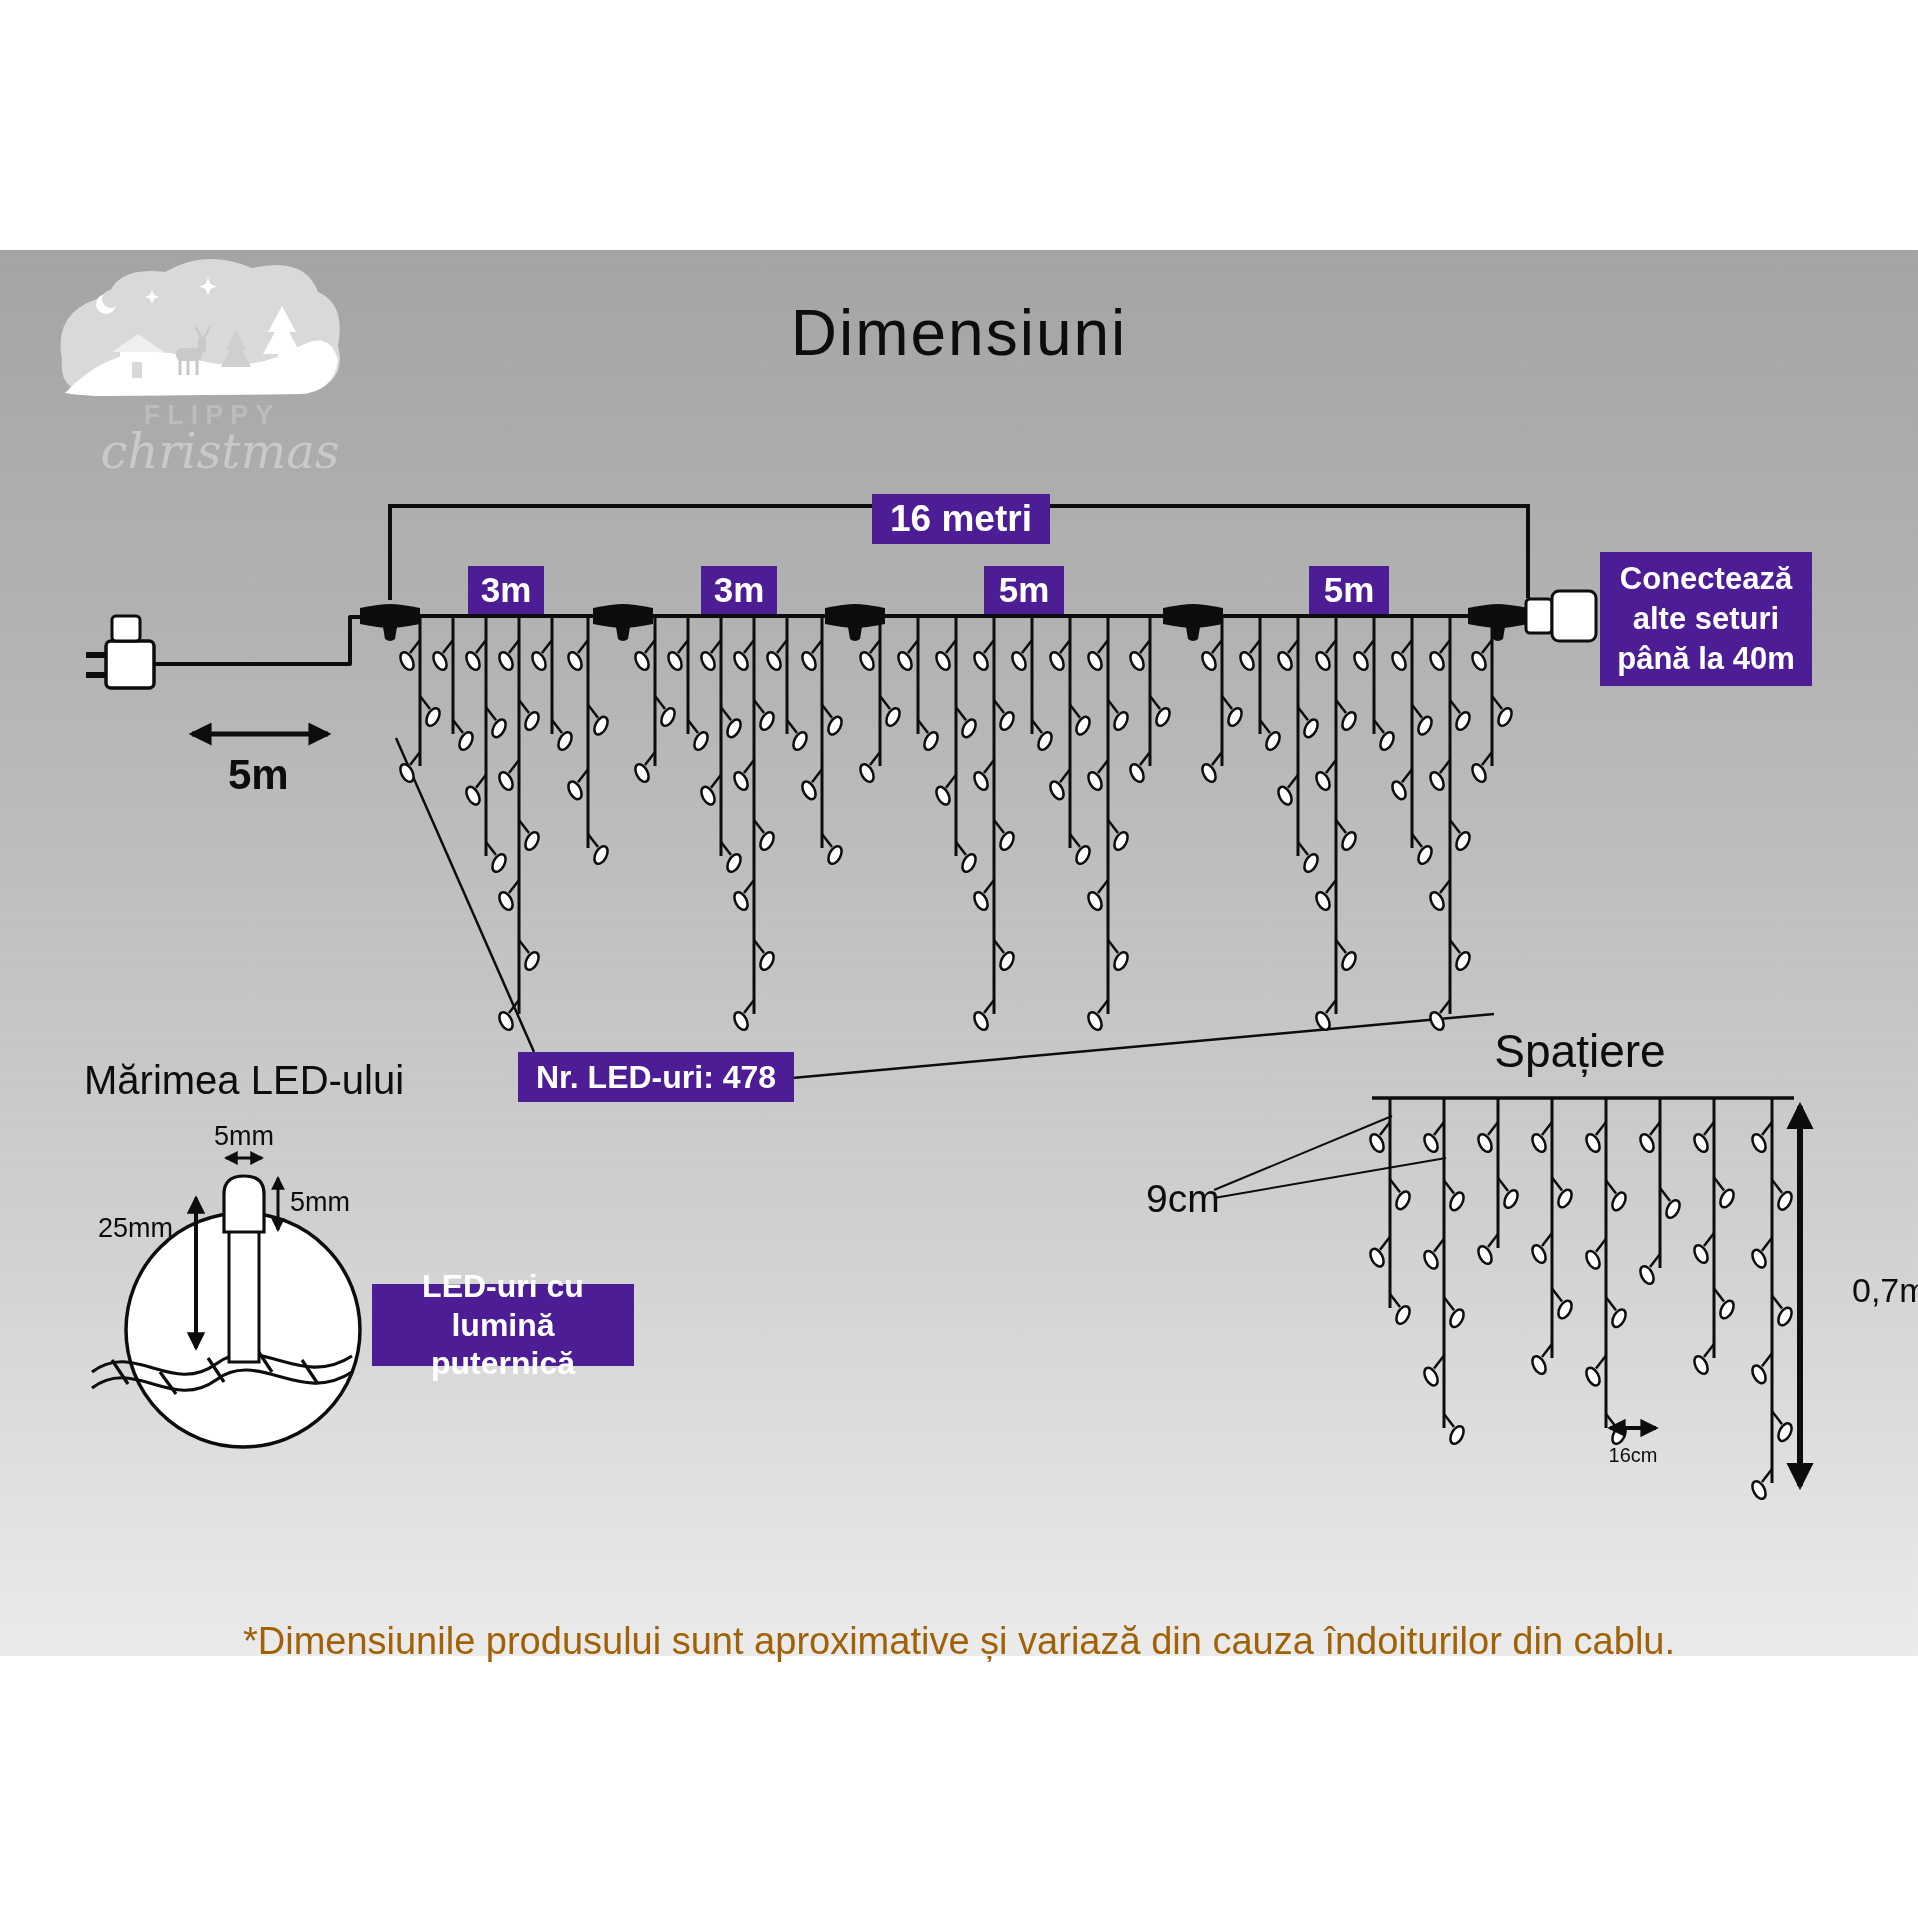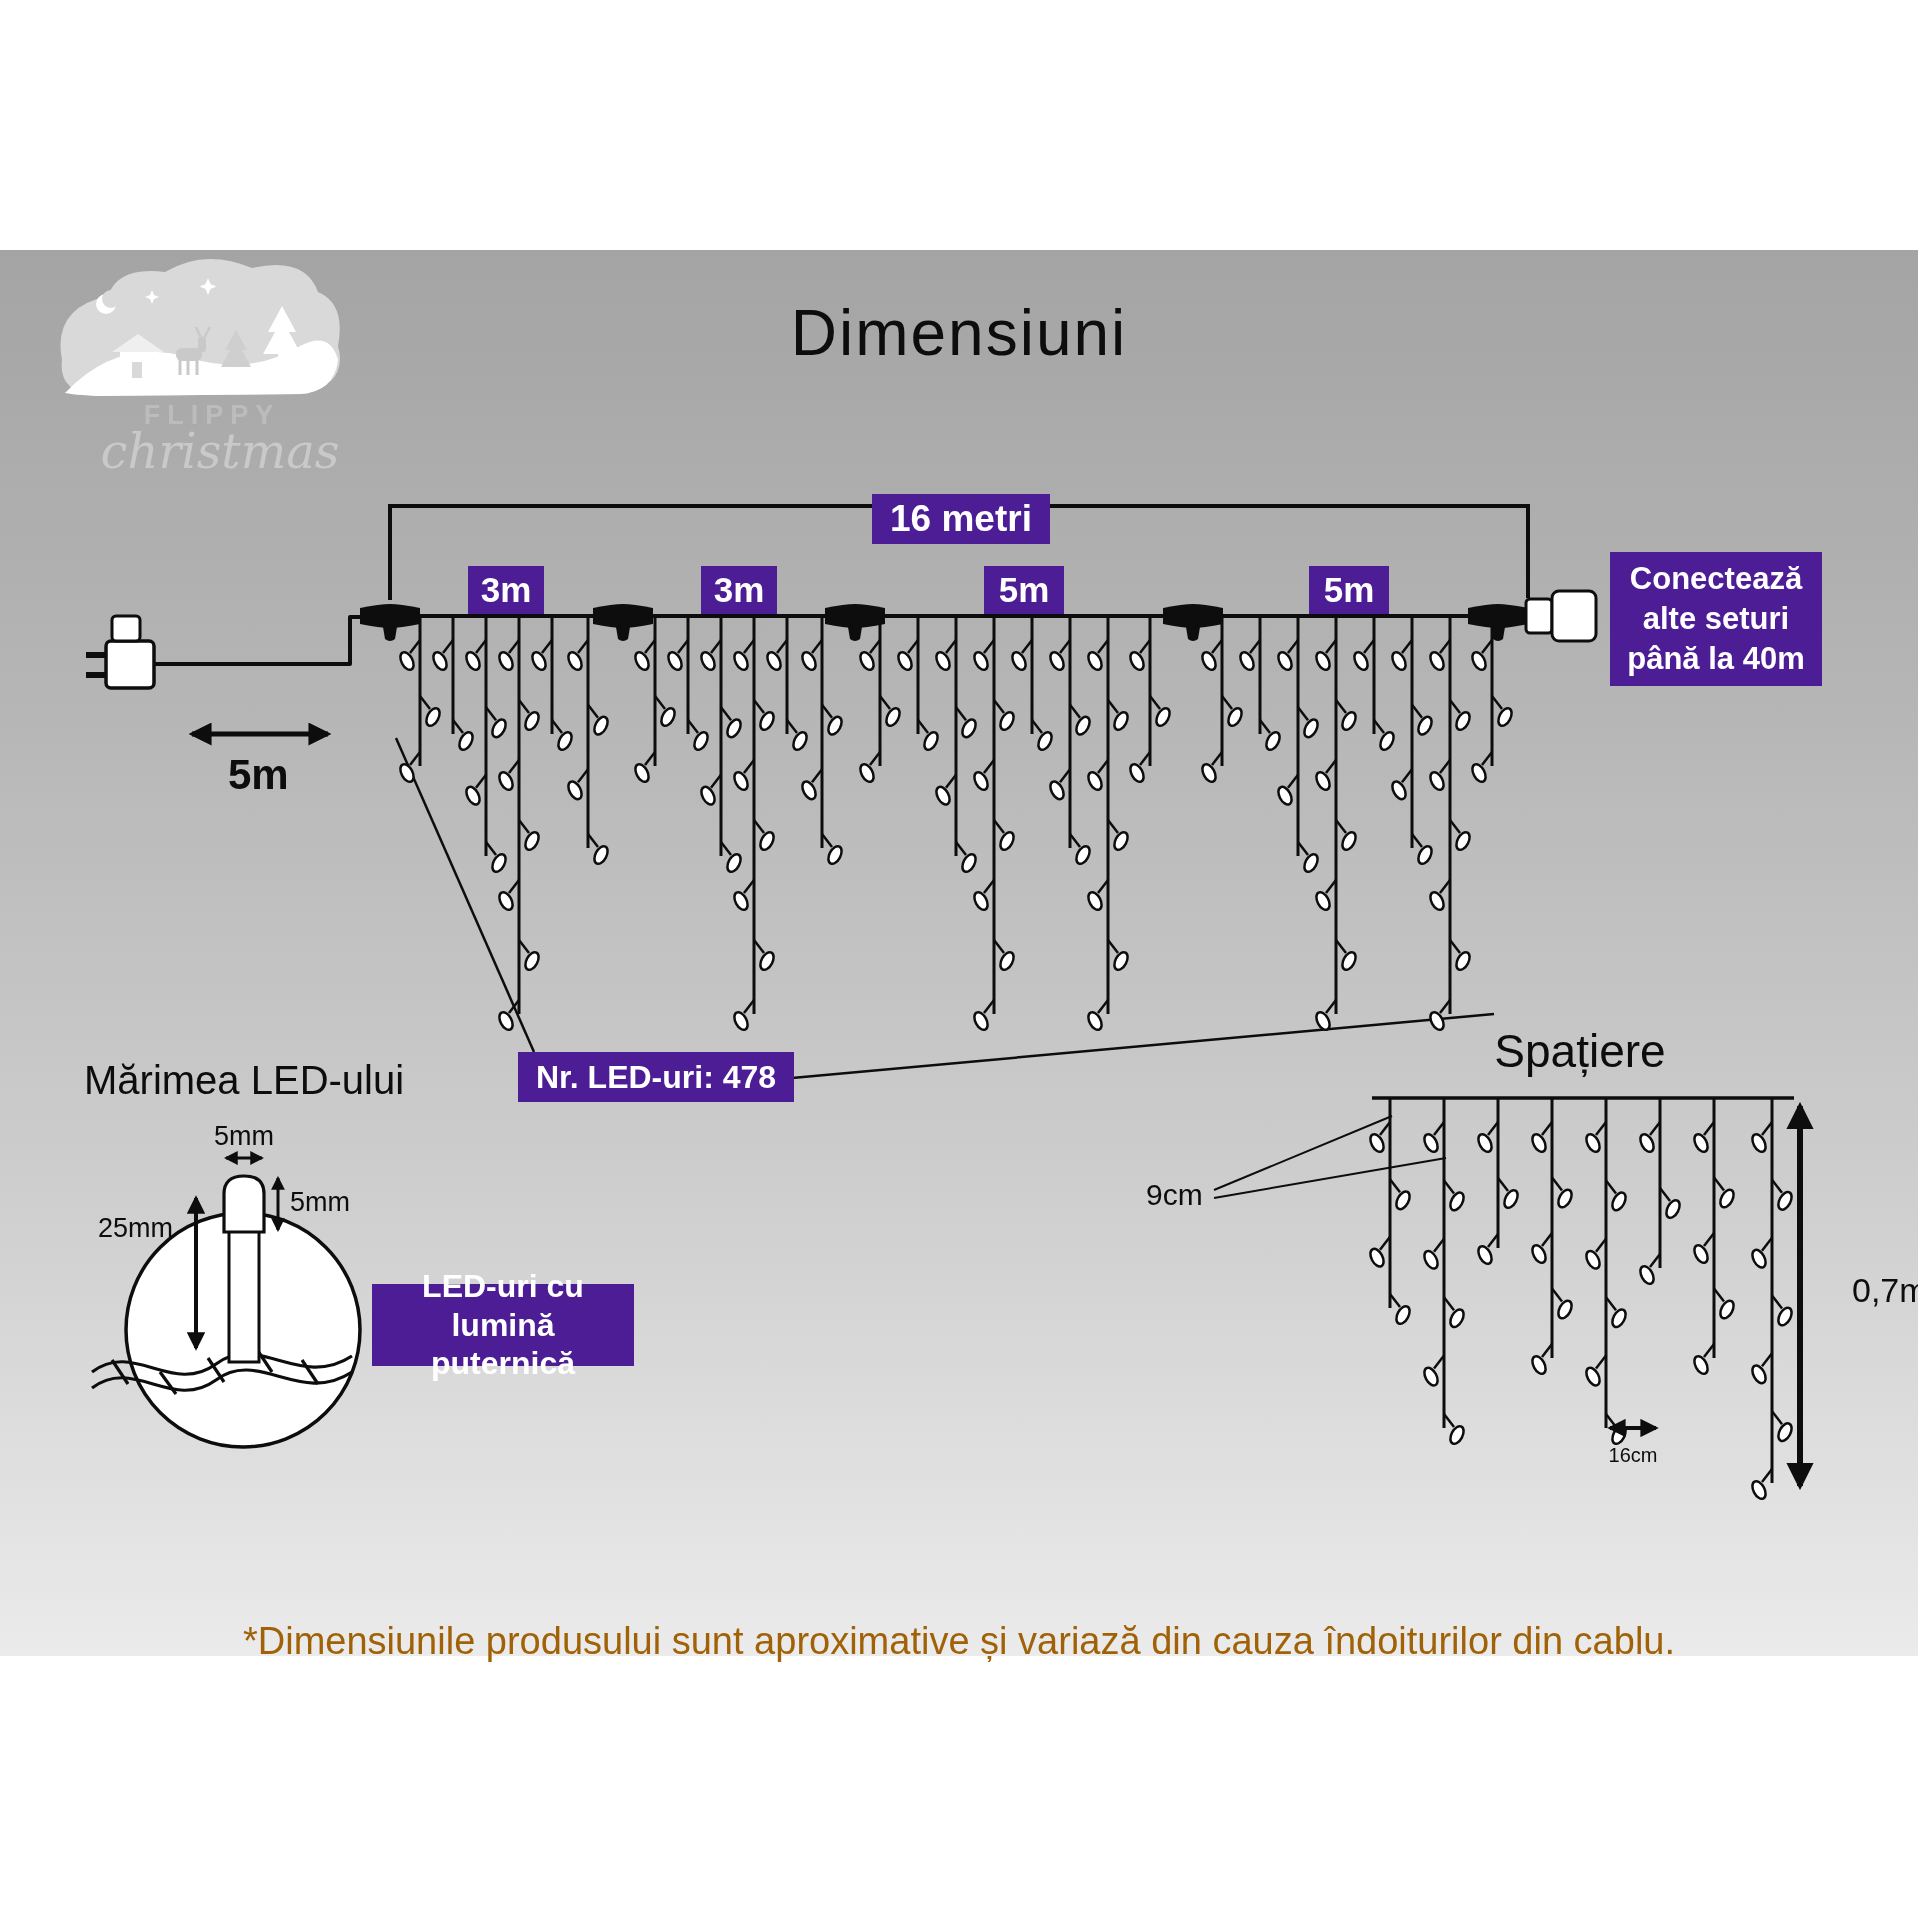--- a/index.html
+++ b/index.html
@@ -463,31 +463,31 @@
 
 <div class="lbl page-title">Dimensiuni</div>
 
 <div class="blackbox" style="left:872px;top:494px;width:178px;height:50px;font-size:37px;">16 metri</div>
 
 <div class="blackbox" style="left:468px;top:566px;width:76px;height:48px;font-size:35px;">3m</div>
 <div class="blackbox" style="left:701px;top:566px;width:76px;height:48px;font-size:35px;">3m</div>
 <div class="blackbox" style="left:984px;top:566px;width:80px;height:48px;font-size:35px;">5m</div>
 <div class="blackbox" style="left:1309px;top:566px;width:80px;height:48px;font-size:35px;">5m</div>
 
-<div class="blackbox" style="left:1600px;top:552px;width:212px;height:134px;font-size:31px;line-height:1.28;padding:6px;margin-left:10px;">Conectează alte seturi până la 40m</div>
+<div class="blackbox" style="left:1600px;top:552px;width:212px;height:134px;font-size:31px;line-height:1.28;padding:6px;">Conectează alte seturi până la 40m</div>
 
 <div class="blackbox" style="left:518px;top:1052px;height:50px;padding:16px 18px;font-size:32px;">Nr. LED-uri: 478</div>
 
 <div class="lbl bold" style="left:228px;top:752px;font-size:42px;">5m</div>
 
 <div class="lbl" style="left:84px;top:1058px;font-size:40px;">Mărimea LED-ului</div>
 <div class="lbl center" style="left:212px;top:1122px;width:64px;font-size:27px;">5mm</div>
 <div class="lbl" style="left:290px;top:1188px;font-size:27px;">5mm</div>
 <div class="lbl" style="left:98px;top:1214px;font-size:27px;">25mm</div>
 
 <div class="blackbox" style="left:372px;top:1284px;width:262px;height:82px;font-size:32px;line-height:1.2;padding:4px;">LED-uri cu lumină puternică</div>
 
 <div class="lbl center" style="left:1460px;top:1026px;width:240px;font-size:46px;text-align:center;">Spațiere</div>
-<div class="lbl" style="left:1146px;top:1178px;font-size:30px;">9cm</div>
+<div class="lbl" style="left:1146px;top:1178px;font-size:39px;">9cm</div>
 <div class="lbl center" style="left:1596px;top:1444px;width:74px;font-size:20px;">16cm</div>
 <div class="lbl" style="left:1820px;top:1272px;font-size:34px;margin-left:32px;">0,7m</div>
 
 <div class="lbl footnote">*Dimensiunile produsului sunt aproximative și variază din cauza îndoiturilor din cablu.</div>
 
 </body></html>

